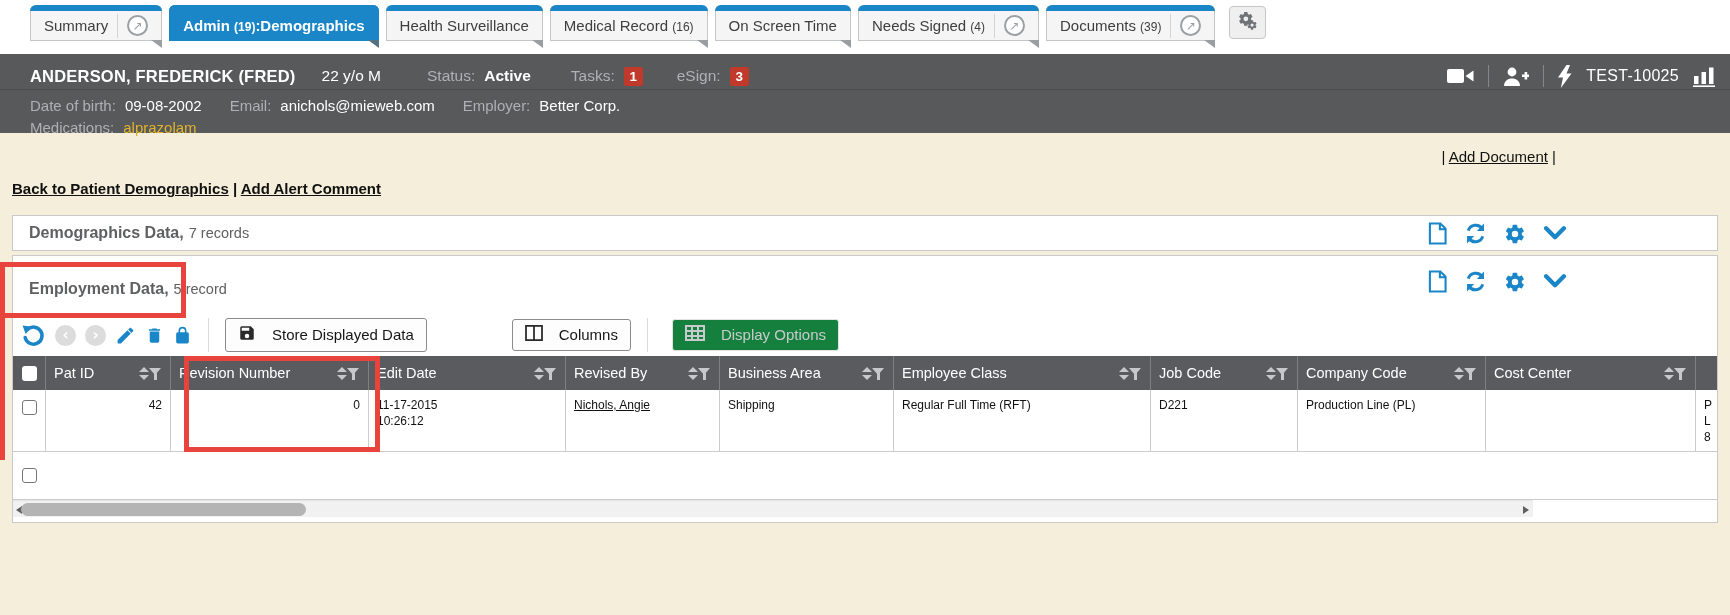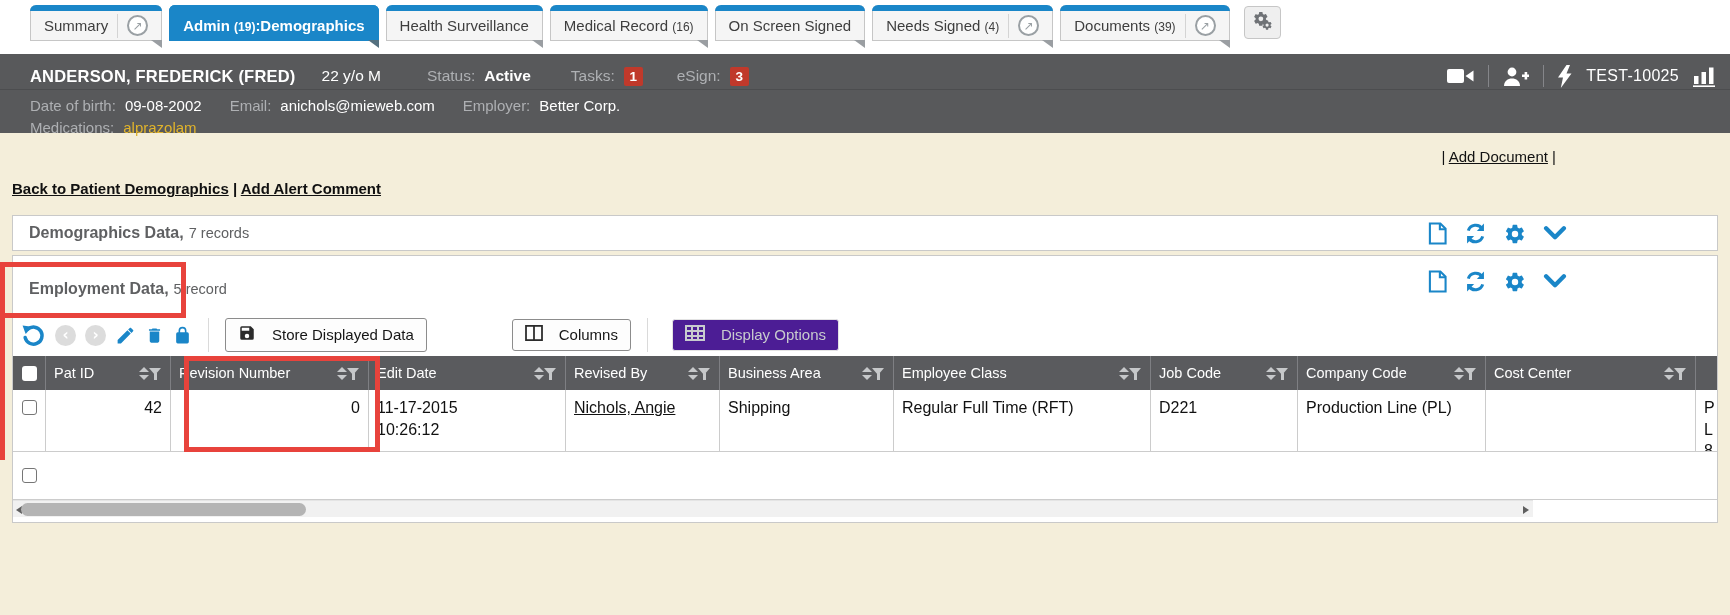--- a/index.html
+++ b/index.html
@@ -67,42 +67,42 @@
     display:flex; align-items:center; justify-content:center; font-size:15px; font-weight:bold;
     font-family:"DejaVu Sans",sans-serif; cursor:default; }
   .perspective { display:flex; align-items:center; gap:24px; border:1px solid #767676; background:#fff;
     border-radius:2px; padding:5px 9px 6px 11px; font-size:14.5px; cursor:pointer; margin-left:5px; }
   .caret { width:0; height:0; border-left:5px solid transparent; border-right:5px solid transparent;
     border-top:6px solid #333; }
   .tsep { width:1px; height:34px; background:#dadada; margin:0 7px; }
   .btn { display:flex; align-items:center; gap:16px; border:1px solid #8c8c8c; background:#fdfdfd;
     border-radius:3px; padding:5px 12px 6px 12px; font-size:15px; color:#161616; cursor:pointer; white-space:nowrap; }
   .btn.columns { margin-left:76px; }
-  .btn.disabled { border-color:#e3e3e3; color:#c8cbce; background:#4c1d95; cursor:default; }
+  .btn.disabled { border-color:#e3e3e3; color:#c8cbce; background:#15803d; cursor:default; }
   
   .tbl { position:absolute; top:100px; left:0; width:1704px;
     --cols:33px 125px 198px 197px 154px 174px 257px 147px 188px 210px 21px; }
   .thead { display:grid; grid-template-columns:var(--cols); background:#5a5b5e; height:34px; }
   .th { display:flex; align-items:center; padding:0 8px; color:#fff; font-size:14.5px;
     border-right:1px solid #7e7f83; overflow:hidden; cursor:pointer; }
   .th:last-child { border-right:none; }
   .th-label { flex:1; white-space:nowrap; overflow:hidden; }
   .th.cbcell { justify-content:center; padding:0; }
   .cb-white { width:15px; height:15px; background:#fff; border-radius:3px; cursor:pointer; }
   .cb { width:15px; height:15px; background:#fff; border:1.5px solid #767676; border-radius:3px; cursor:pointer; }
   .sort { display:flex; flex-direction:column; gap:3px; cursor:pointer; }
   .sort i { display:block; width:0; height:0; border-left:5px solid transparent; border-right:5px solid transparent; }
   .sort .up { border-bottom:5px solid #c6c8ca; }
   .sort .down { border-top:5px solid #c6c8ca; }
   .funnel { position:relative; width:13px; height:13px; display:inline-block; cursor:pointer; }
   .funnel::before { content:""; position:absolute; top:1px; left:0;
     border-left:6.5px solid transparent; border-right:6.5px solid transparent; border-top:7px solid #c6c8ca; }
   .funnel::after { content:""; position:absolute; top:6px; left:5px; width:3px; height:7px; background:#c6c8ca; }
   .trow { display:grid; grid-template-columns:var(--cols); background:#fff; height:62px; border-bottom:1px solid #ccc; }
-  .td { padding:7px 8px; font-size:16px; color:#111; border-right:1px solid #ccc; overflow:hidden; line-height:1.35; }
+  .td { padding:7px 8px; font-size:12px; color:#111; border-right:1px solid #ccc; overflow:hidden; line-height:1.35; }
   .td:last-child { border-right:none; }
   .td.num { text-align:right; }
   .td.cbcell { display:flex; justify-content:center; padding-top:10px; }
   .rowlink { text-decoration:underline; cursor:pointer; }
   .clipped { white-space:nowrap; }
   .frow { height:48px; background:#fff; border-bottom:1px solid #ccc; display:flex; align-items:center; padding-left:9px; }
   
   .scrollrow { position:relative; height:18px; background:#fff; }
   .track { position:relative; width:1520px; height:17px; background:#f1f1f1; border-top:1px solid #e4e4e4; cursor:pointer; }
   .thumb { position:absolute; left:8px; top:2px; width:285px; height:13px; background:#b4b4b4; border-radius:7px; cursor:grab; }
@@ -130,21 +130,21 @@
   <div class="tab active">
     <span><span>Admin </span><span class="count">(19)</span><span>:Demographics</span></span>
   </div>
   <div class="tab">
     <span>Health Surveillance</span>
   </div>
   <div class="tab">
     <span><span>Medical Record </span><span class="count">(16)</span></span>
   </div>
   <div class="tab">
-    <span>On Screen Signed</span>
+    <span>On Screen Time</span>
   </div>
   <div class="tab">
     <span><span>Needs Signed </span><span class="count">(4)</span></span>
     <span class="ext-divider"></span>
     <span class="circle-arrow">↗</span>
   </div>
   <div class="tab">
     <span><span>Documents </span><span class="count">(39)</span></span>
     <span class="ext-divider"></span>
     <span class="circle-arrow">↗</span>

